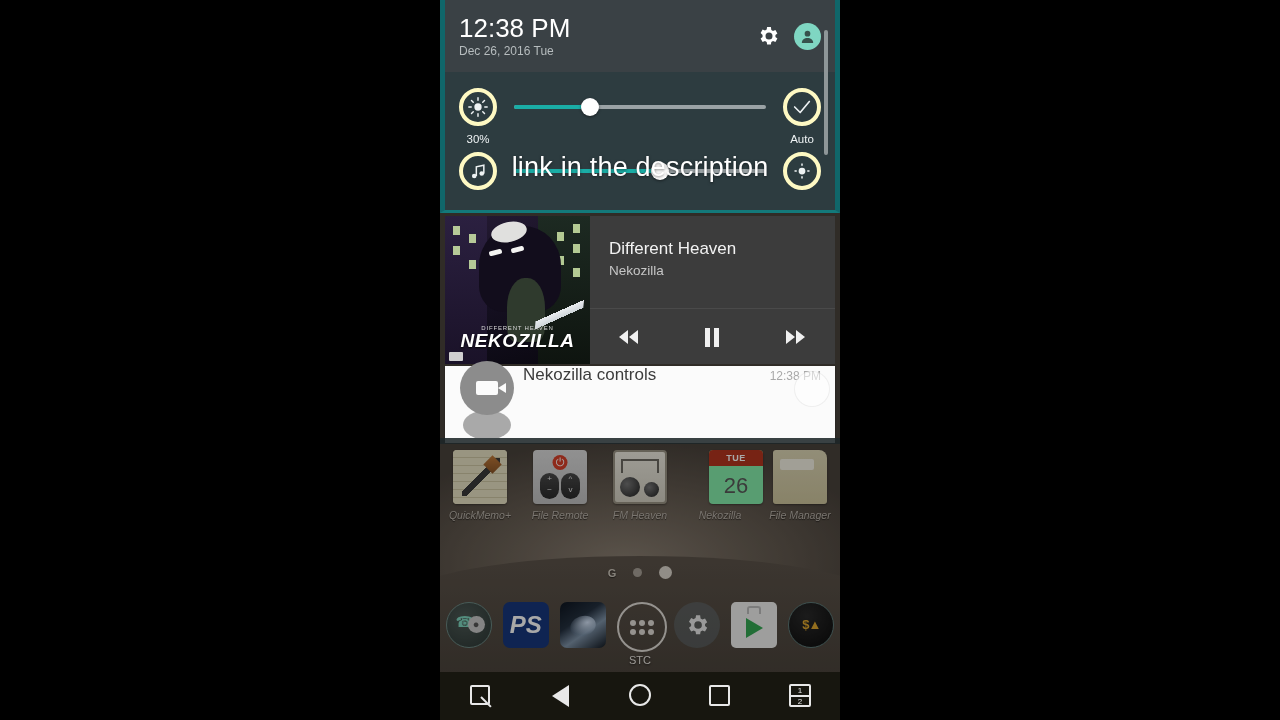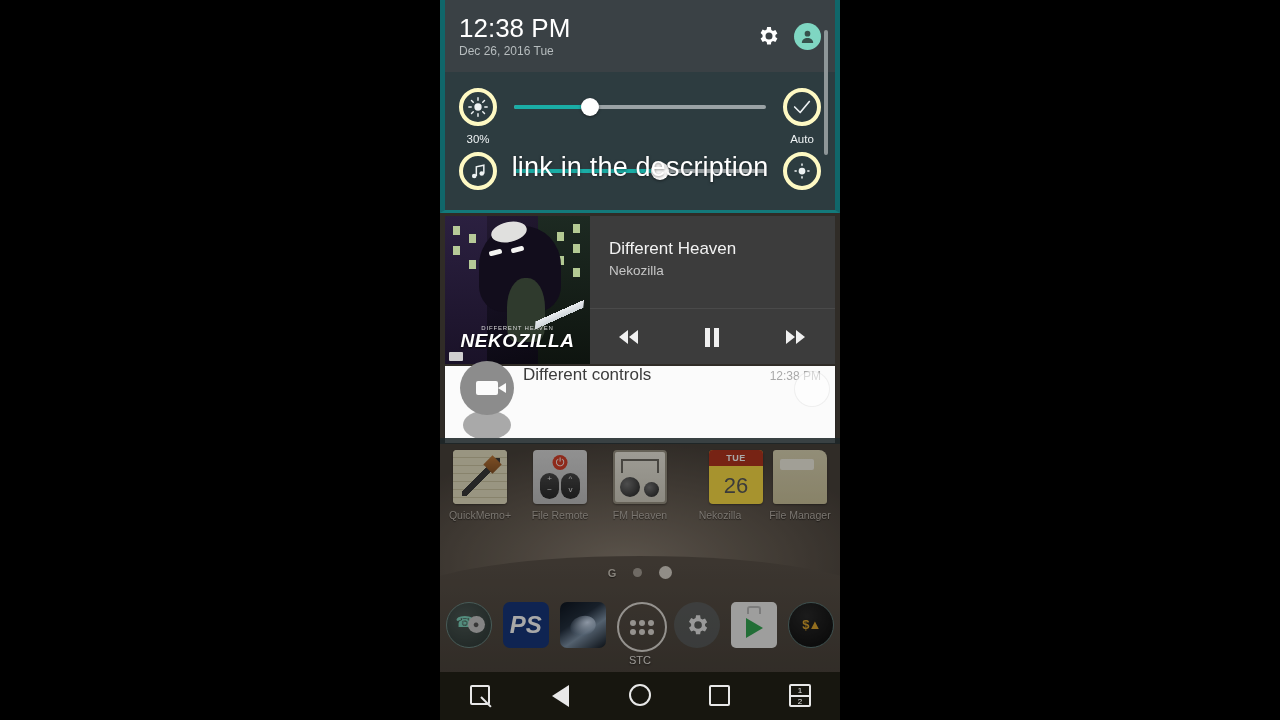--- a/index.html
+++ b/index.html
@@ -35,21 +35,21 @@
     position:absolute; left:0; top:450px; width:400px;
     display:flex; justify-content:space-around; align-items:flex-start;
   }
   .app { width:76px; display:flex; flex-direction:column; align-items:center; }
   .app-ico {
     width:54px; height:54px; border-radius:4px; position:relative; overflow:hidden;
     box-shadow:0 1px 2px rgba(0,0,0,.35);
   }
   .app-lbl {
     margin-top:5px; font-size:10.5px; line-height:12px; color:#b9b2a9;
-    text-align:center; text-shadow:0 1px 1px rgba(0,0,0,.55);
+    text-align:center; text-shadow:0 1px 1px rgba(0,0,0,.55);font-style:italic;
   }
 
   
   .ic-memo { background:#e8e2c4; }
   .ic-memo::before {
     content:""; position:absolute; left:0; top:0; right:0; bottom:0;
     background:repeating-linear-gradient(#e8e2c4 0 7px, #cfc7a4 7px 8px);
   }
   .ic-memo .pencil {
     position:absolute; left:9px; top:8px; width:38px; height:38px;
@@ -83,21 +83,21 @@
     border-top:2px solid #6d6a62; border-left:2px solid #6d6a62; border-right:2px solid #6d6a62;
   }
   .ic-fm .d1, .ic-fm .d2 {
     position:absolute; bottom:5px; border-radius:50%;
     background:radial-gradient(circle at 35% 35%, #777 0%, #3b3b3b 70%);
   }
   .ic-fm .d1 { left:5px; width:20px; height:20px; }
   .ic-fm .d2 { right:6px; width:15px; height:15px; }
 
   
-  .ic-cal { background:#fde047;margin-left:32px; }
+  .ic-cal { background:#86efac;margin-left:32px; }
   .ic-cal .hd {
     position:absolute; left:0; right:0; top:0; height:16px;
     background:#b5361f; color:#fff; font-size:9px; font-weight:bold;
     text-align:center; line-height:16px; letter-spacing:.5px;
   }
   .ic-cal .dy {
     position:absolute; left:0; right:0; top:17px; height:37px;
     color:#5a5a5a; font-size:22px; text-align:center; line-height:37px;
   }
 
@@ -613,21 +613,21 @@
             <div class="mc mc-next"></div>
           </div>
         </div>
       </div>
 
       <div class="rec-card">
         <div class="rec-ghost"></div>
         <div class="rec-icon">
           <div class="rec-cam"></div>
         </div>
-        <div class="rec-title">Different controls</div>
+        <div class="rec-title">Nekozilla controls</div>
         <div class="rec-time">12:38 PM</div>
         <div class="rec-circle"></div>
       </div>
       <div class="rec-foot"></div>
       <div class="shade-bottom"></div>
     </div>
 
     <div class="navbar">
       <div class="nav-btn">
         <div class="nv-capture"></div>

